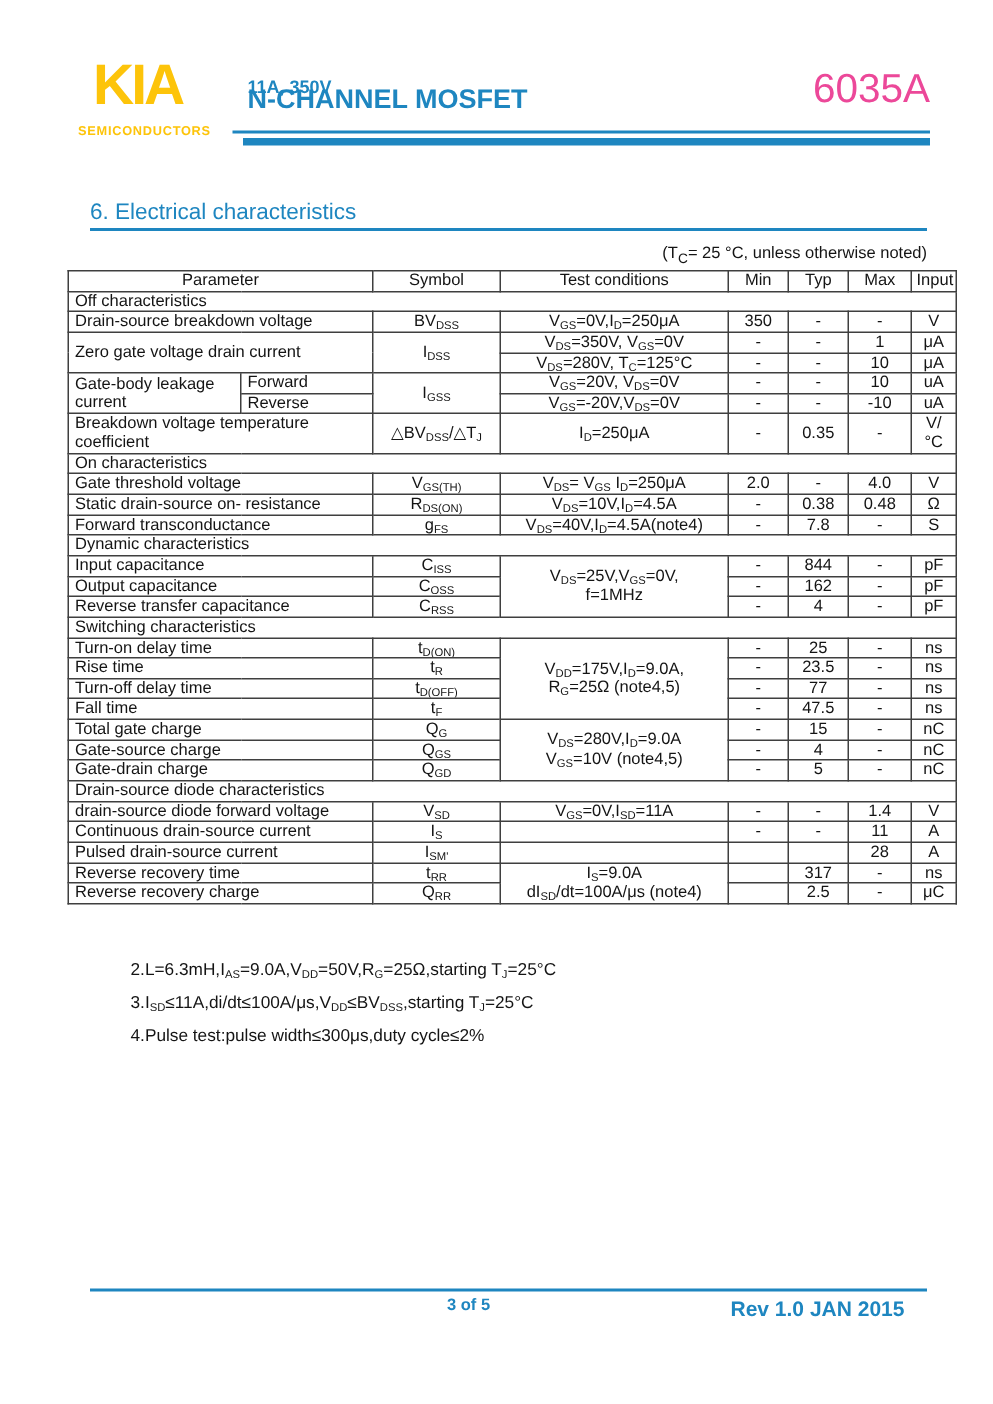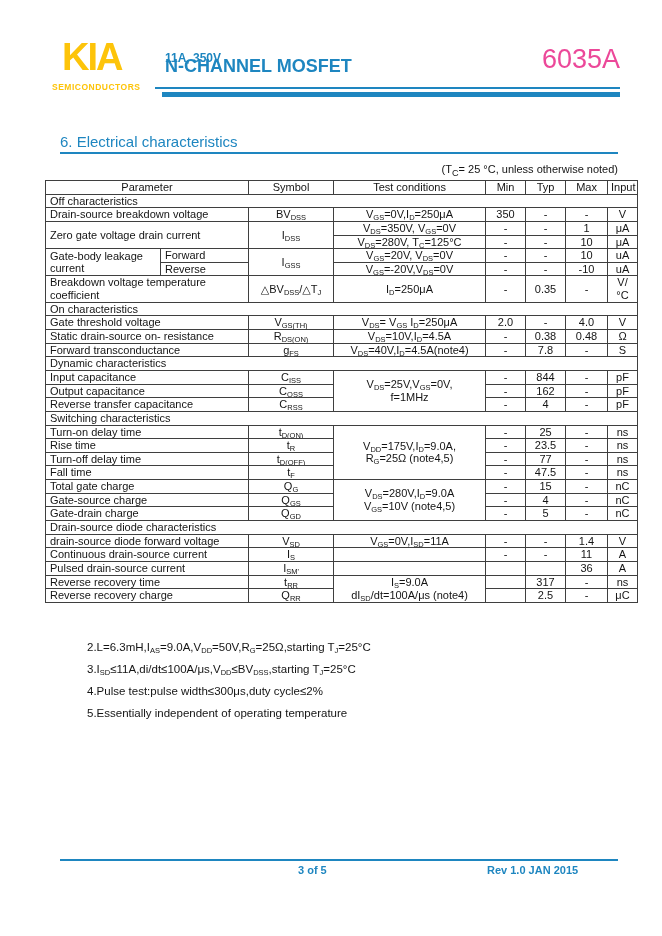--- a/index.html
+++ b/index.html
@@ -31,21 +31,21 @@
   .spec-table td.al { text-align:left; padding-left:4px; }
   .spec-table sub { font-size:7.5px; line-height:0; vertical-align:-2px; }
   
   .notes { position:absolute; left:60px; top:636px; font-size:11.5px; color:#141414; }
   .notes sub { font-size:7.5px; line-height:0; vertical-align:-2px; }
   .note-item { margin-left:27px; height:22px; line-height:22px; white-space:nowrap; }
   .note-item.first { margin-left:0; }
   
   .footer-rule { position:absolute; left:60px; top:859px; width:558px; height:2px; background:#1e86c0; }
   .footer-page { position:absolute; left:298px; top:864px; font-size:11px; font-weight:700; color:#1e86c0; }
-  .footer-rev  { position:absolute; left:487px; top:864px; font-size:11px; font-weight:700; color:#1e86c0; }
+  .footer-rev  { position:absolute; left:487px; top:864px; font-size:14px; font-weight:700; color:#1e86c0; }
 </style>
 </head>
 <body>
 
 <div class="page">
 
   <div class="logo-text">KIA</div>
   <div class="logo-sub">SEMICONDUCTORS</div>
   <div class="head-rating">11A, 350V</div>
   <div class="head-device">N-CHANNEL MOSFET</div>
@@ -272,21 +272,21 @@
           <td>-</td>
           <td>11</td>
           <td>A</td>
         </tr>
         <tr>
           <td colspan="2" class="al">Pulsed drain-source current</td>
           <td>I<sub>SM'</sub></td>
           <td></td>
           <td></td>
           <td></td>
-          <td>36</td>
+          <td>28</td>
           <td>A</td>
         </tr>
         <tr>
           <td colspan="2" class="al">Reverse recovery time</td>
           <td>t<sub>RR</sub></td>
           <td rowspan="2">I<sub>S</sub>=9.0A<br>dI<sub>SD</sub>/dt=100A/μs (note4)</td>
           <td></td>
           <td>317</td>
           <td>-</td>
           <td>ns</td>
@@ -300,21 +300,20 @@
           <td>μC</td>
         </tr>
       </tbody>
   </table>
 
   <div class="notes">
     <div>
         <div class="note-item">2.L=6.3mH,I<sub>AS</sub>=9.0A,V<sub>DD</sub>=50V,R<sub>G</sub>=25Ω,starting T<sub>J</sub>=25°C</div>
         <div class="note-item">3.I<sub>SD</sub>≤11A,di/dt≤100A/μs,V<sub>DD</sub>≤BV<sub>DSS</sub>,starting T<sub>J</sub>=25°C</div>
         <div class="note-item">4.Pulse test:pulse width≤300μs,duty cycle≤2%</div>
-        <div class="note-item">5.Essentially independent of operating temperature</div>
       </div>
   </div>
 
   <div class="footer-rule"></div>
   <div class="footer-page">3 of 5</div>
   <div class="footer-rev">Rev 1.0 JAN 2015</div>
 
 </div>
 
 </body></html>

